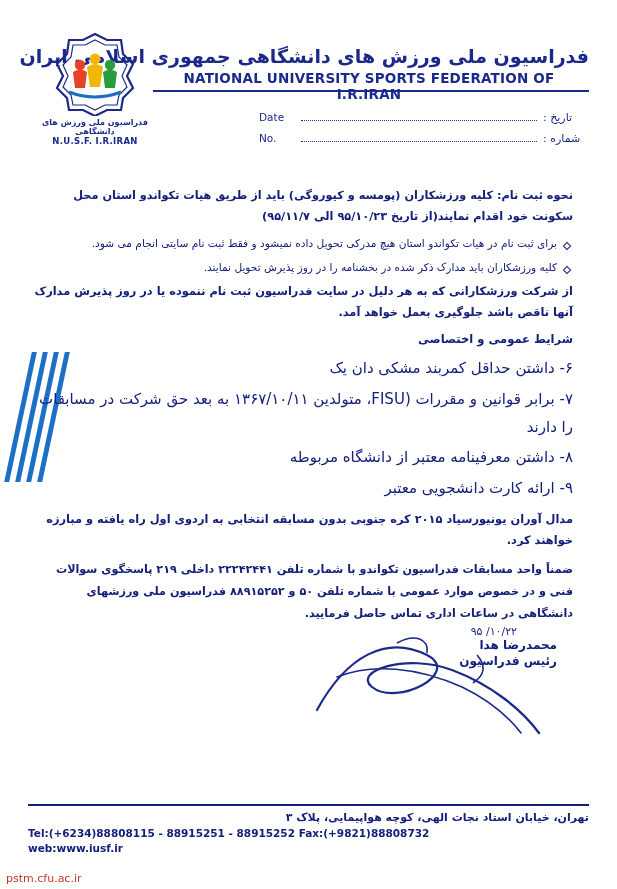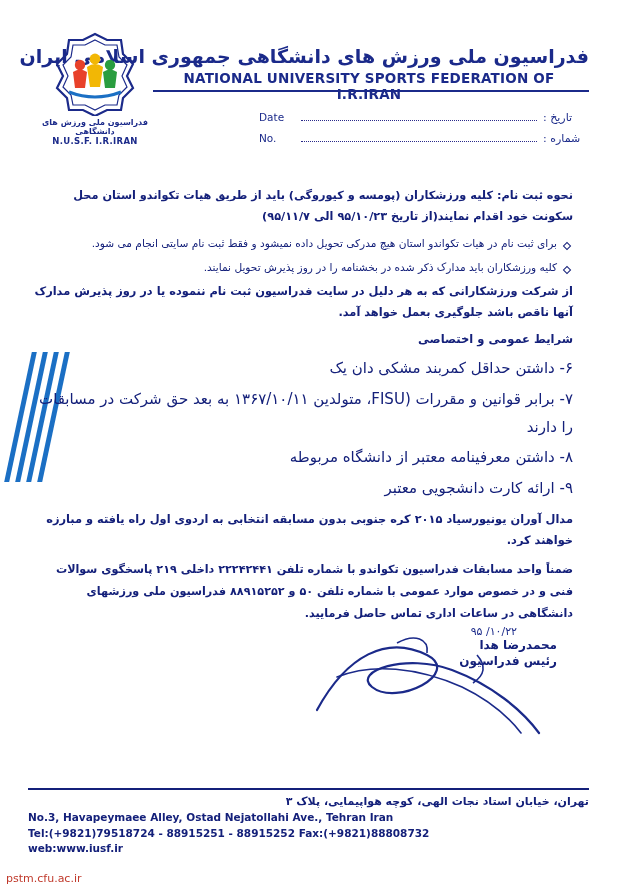--- a/index.html
+++ b/index.html
@@ -341,19 +341,18 @@
       <path d="M40 95 C70 40, 110 20, 150 40 C185 58, 120 92, 95 72 C75 56, 130 38, 175 55 C215 70, 245 95, 262 118" fill="none" stroke="#1b2a8a" stroke-width="2.2" stroke-linecap="round"></path>
       <path d="M60 62 C95 48, 140 52, 185 72 C210 84, 230 100, 244 118" fill="none" stroke="#1b2a8a" stroke-width="1.6" stroke-linecap="round"></path>
       <path d="M120 28 C138 18, 152 24, 150 38" fill="none" stroke="#1b2a8a" stroke-width="1.6"></path>
       <path d="M200 40 q14 16 -4 28" fill="none" stroke="#1b2a8a" stroke-width="1.6"></path>
     </svg>
   </div>
 
   <div class="footer">
     <div class="footer-rule"></div>
     <div class="footer-fa">تهران، خیابان استاد نجات الهی، کوچه هواپیمایی، پلاک ۳</div>
-    <div class="footer-en">No.3, Havapeymaee Alley, Ostad Nejatollahi Ave., Tehran Iran</div>
-    <div class="footer-en">Tel:(+9821)79518724 - 88915251 - 88915252 Fax:(+9821)88808732</div>
+    <div class="footer-en">Tel:(+6234)88808115 - 88915251 - 88915252 Fax:(+9821)88808732</div>
     <div class="footer-en">web:www.iusf.ir</div>
   </div>
 
   <div class="stamp">pstm.cfu.ac.ir</div>
 </div>
 
 </body></html>

